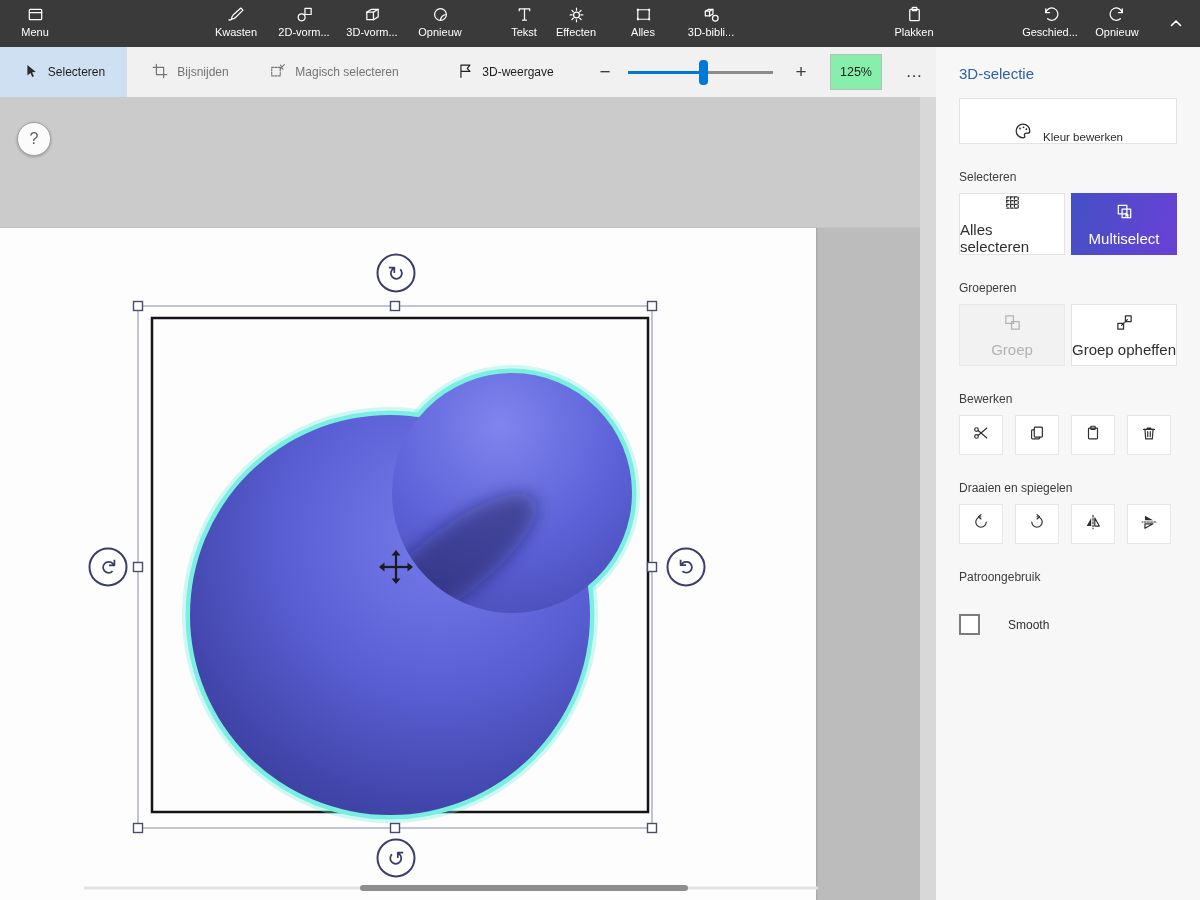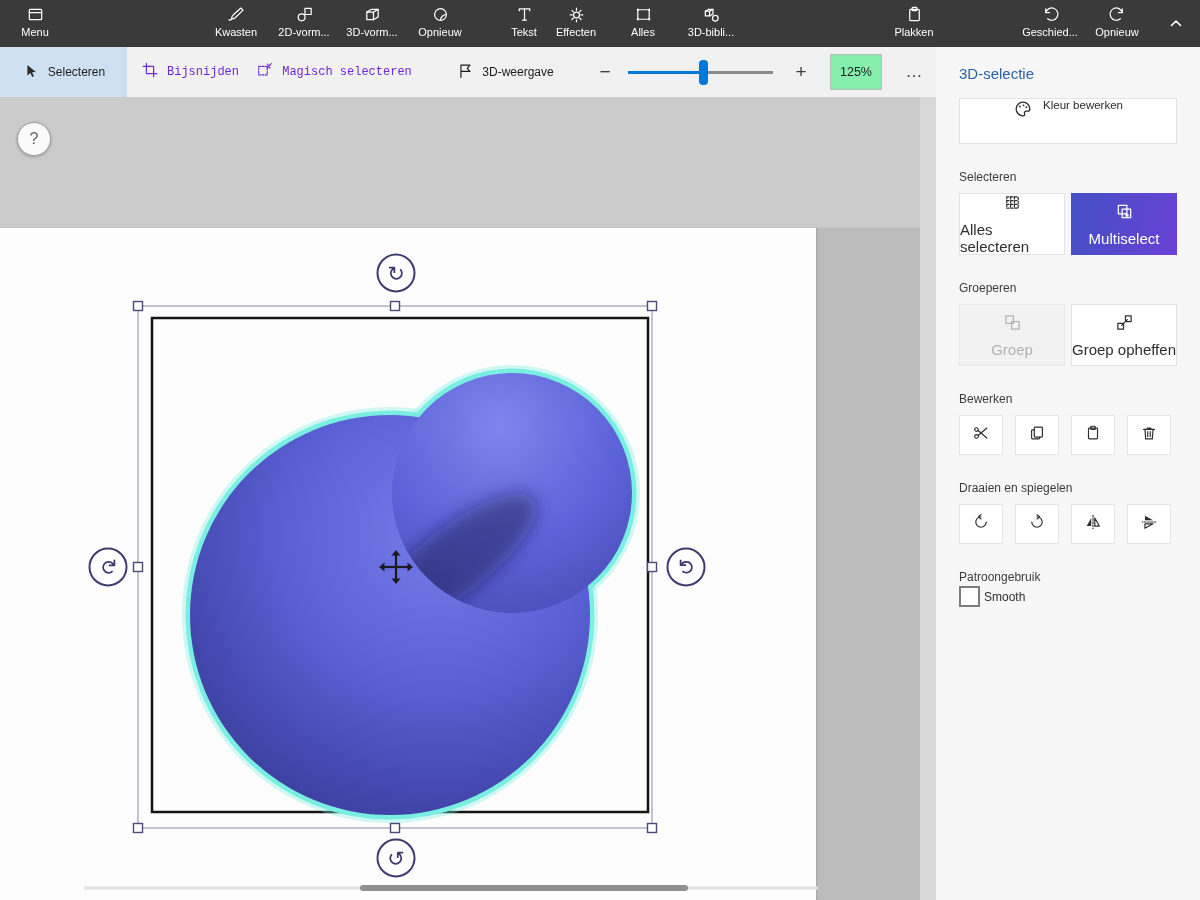--- a/index.html
+++ b/index.html
@@ -16,21 +16,21 @@
     stroke-linecap:round; stroke-linejoin:round; }
   .tb-label { font-size:11px; white-space:nowrap; }
   .collapse-btn { position:absolute; left:1158px; top:6px; width:36px; height:34px;
     display:flex; align-items:center; justify-content:center; color:#fff; }
 
   
   .toolbar { position:absolute; left:0; top:47px; width:936px; height:50px; background:#f1f1f1; }
   .tool { position:absolute; top:0; height:50px; display:flex; align-items:center;
     justify-content:center; gap:8px; font-size:12px; color:#1d1d1d; }
   .tool.selected { background:#cfe0f2; }
-  .tool.disabled { color:#6d28d9;font-family:Liberation Mono, monospace; }
+  .tool.disabled { color:#737373; }
   .zoom-btn { position:absolute; top:10px; width:34px; height:30px; display:flex;
     align-items:center; justify-content:center; font-size:19px; color:#3d3d3d; }
   .slider { position:absolute; left:628px; top:0; width:145px; height:50px; }
   .slider .track { position:absolute; left:0; top:24px; width:145px; height:3px; background:#8b8b8b; }
   .slider .fill  { position:absolute; left:0; top:24px; width:76px; height:3px; background:#0078d7; }
   .slider .thumb { position:absolute; left:71px; top:13px; width:9px; height:25px;
     border-radius:4px; background:#0078d7; }
   .zoom-box { position:absolute; left:830px; top:7px; width:52px; height:36px;
     border:1px solid #bababa; background:#86efac; display:flex; align-items:center;
     justify-content:center; font-size:12.5px; color:#1d1d1d; }
@@ -44,34 +44,34 @@
   .help-btn { position:absolute; left:17px; top:25px; width:34px; height:34px; border-radius:50%;
     background:#fbfbfb; border:1px solid #9f9f9f; color:#616161; font-size:16px;
     display:flex; align-items:center; justify-content:center; box-shadow:0 1px 3px rgba(0,0,0,.25); }
   .vscroll { position:absolute; left:920px; top:97px; width:16px; height:803px; background:#d8d8d8; }
 
   
   .panel { position:absolute; left:936px; top:47px; width:264px; height:853px;
     background:#f7f7f7; padding:0 23px; }
   .panel-title { margin-top:18px; font-size:15px; color:#2b62a7; font-weight:400; }
   .edit-color { margin-top:16px; width:100%; height:46px; background:#fff;
-    border:1px solid #e3e3e3; display:flex; align-items:flex-start; justify-content:center;
+    border:1px solid #e3e3e3; display:flex; align-items:flex-end; justify-content:center;
     gap:10px; font-size:11.5px; color:#2c2c2c; }
   .sec { margin-top:26px; font-size:12px; color:#3c3c3c; }
   .row { margin-top:9px; display:flex; gap:6px; }
   .bigbtn { width:107px; height:62px; border:1px solid #e3e3e3; background:#fff;
     display:flex; flex-direction:column; align-items:center; justify-content:center;
     gap:6px; font-size:15px; color:#2e2e2e; }
   .bigbtn.primary { border:none; color:#fff;
     background:linear-gradient(105deg,#4350c5 0%, #6a41d5 100%); }
   .bigbtn.disabled { color:#b2b2b2; background:#f2f2f2; border-color:#e9e9e9; }
   .iconrow { margin-top:9px; display:flex; gap:12px; }
   .iconbtn { width:44px; height:40px; background:#fff; border:1px solid #e6e6e6;
     display:flex; align-items:center; justify-content:center; color:#2e2e2e; }
-  .chk-row { margin-top:2px; display:flex; align-items:center; gap:4px; }
+  .chk-row { margin-top:30px; display:flex; align-items:center; gap:28px; }
   .checkbox { width:21px; height:21px; background:#fff; border:2px solid #7c7c7c; }
   .chk-label { font-size:12px; color:#2e2e2e; }
 </style>
 </head>
 <body>
 
 <div class="app">
 
   <div class="topbar">
 

